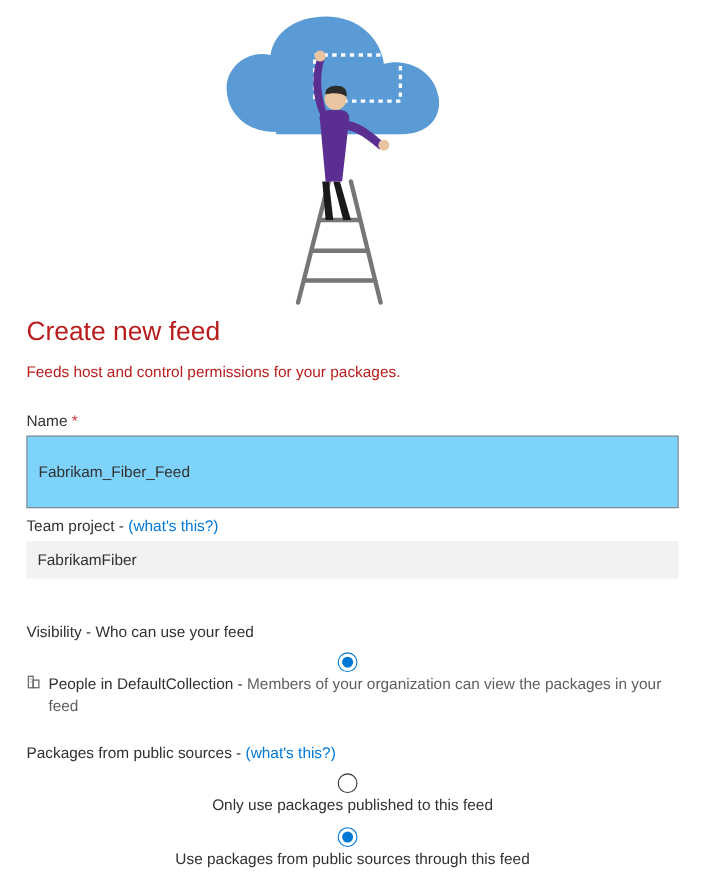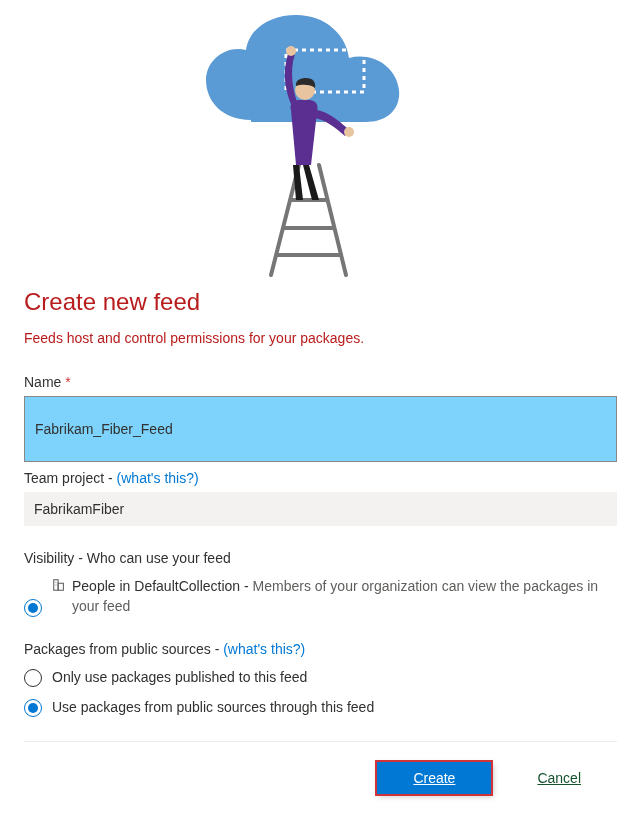--- a/index.html
+++ b/index.html
@@ -46,35 +46,36 @@
       margin-bottom: 8px;
     }
     .link { color: #0078d4; cursor: pointer; }
     .readonly-field {
       width: 100%;
       padding: 9px 10px;
       background: #f3f2f1;
       font-size: 14px;
       color: #323130;
       margin-top: 6px;
-      margin-bottom: 24px;
+      margin-bottom: 40px;
     }
     .section-label {
       font-size: 14px;
       color: #323130;
       margin-bottom: 10px;
     }
     .radio-group {
       margin-bottom: 24px;
     }
     .radio-row {
       display: flex;
-      align-items: flex-end;
+      align-items: center;
       margin-bottom: 10px;
       cursor: pointer;
+      flex-direction: column;
     }
     .radio-row.with-icon .radio-body { display: flex; align-items: flex-start; }
     .radio-circle {
       width: 18px;
       height: 18px;
       border: 1px solid #323130;
       border-radius: 50%;
       margin-right: 10px;
       flex-shrink: 0;
       display: flex;

